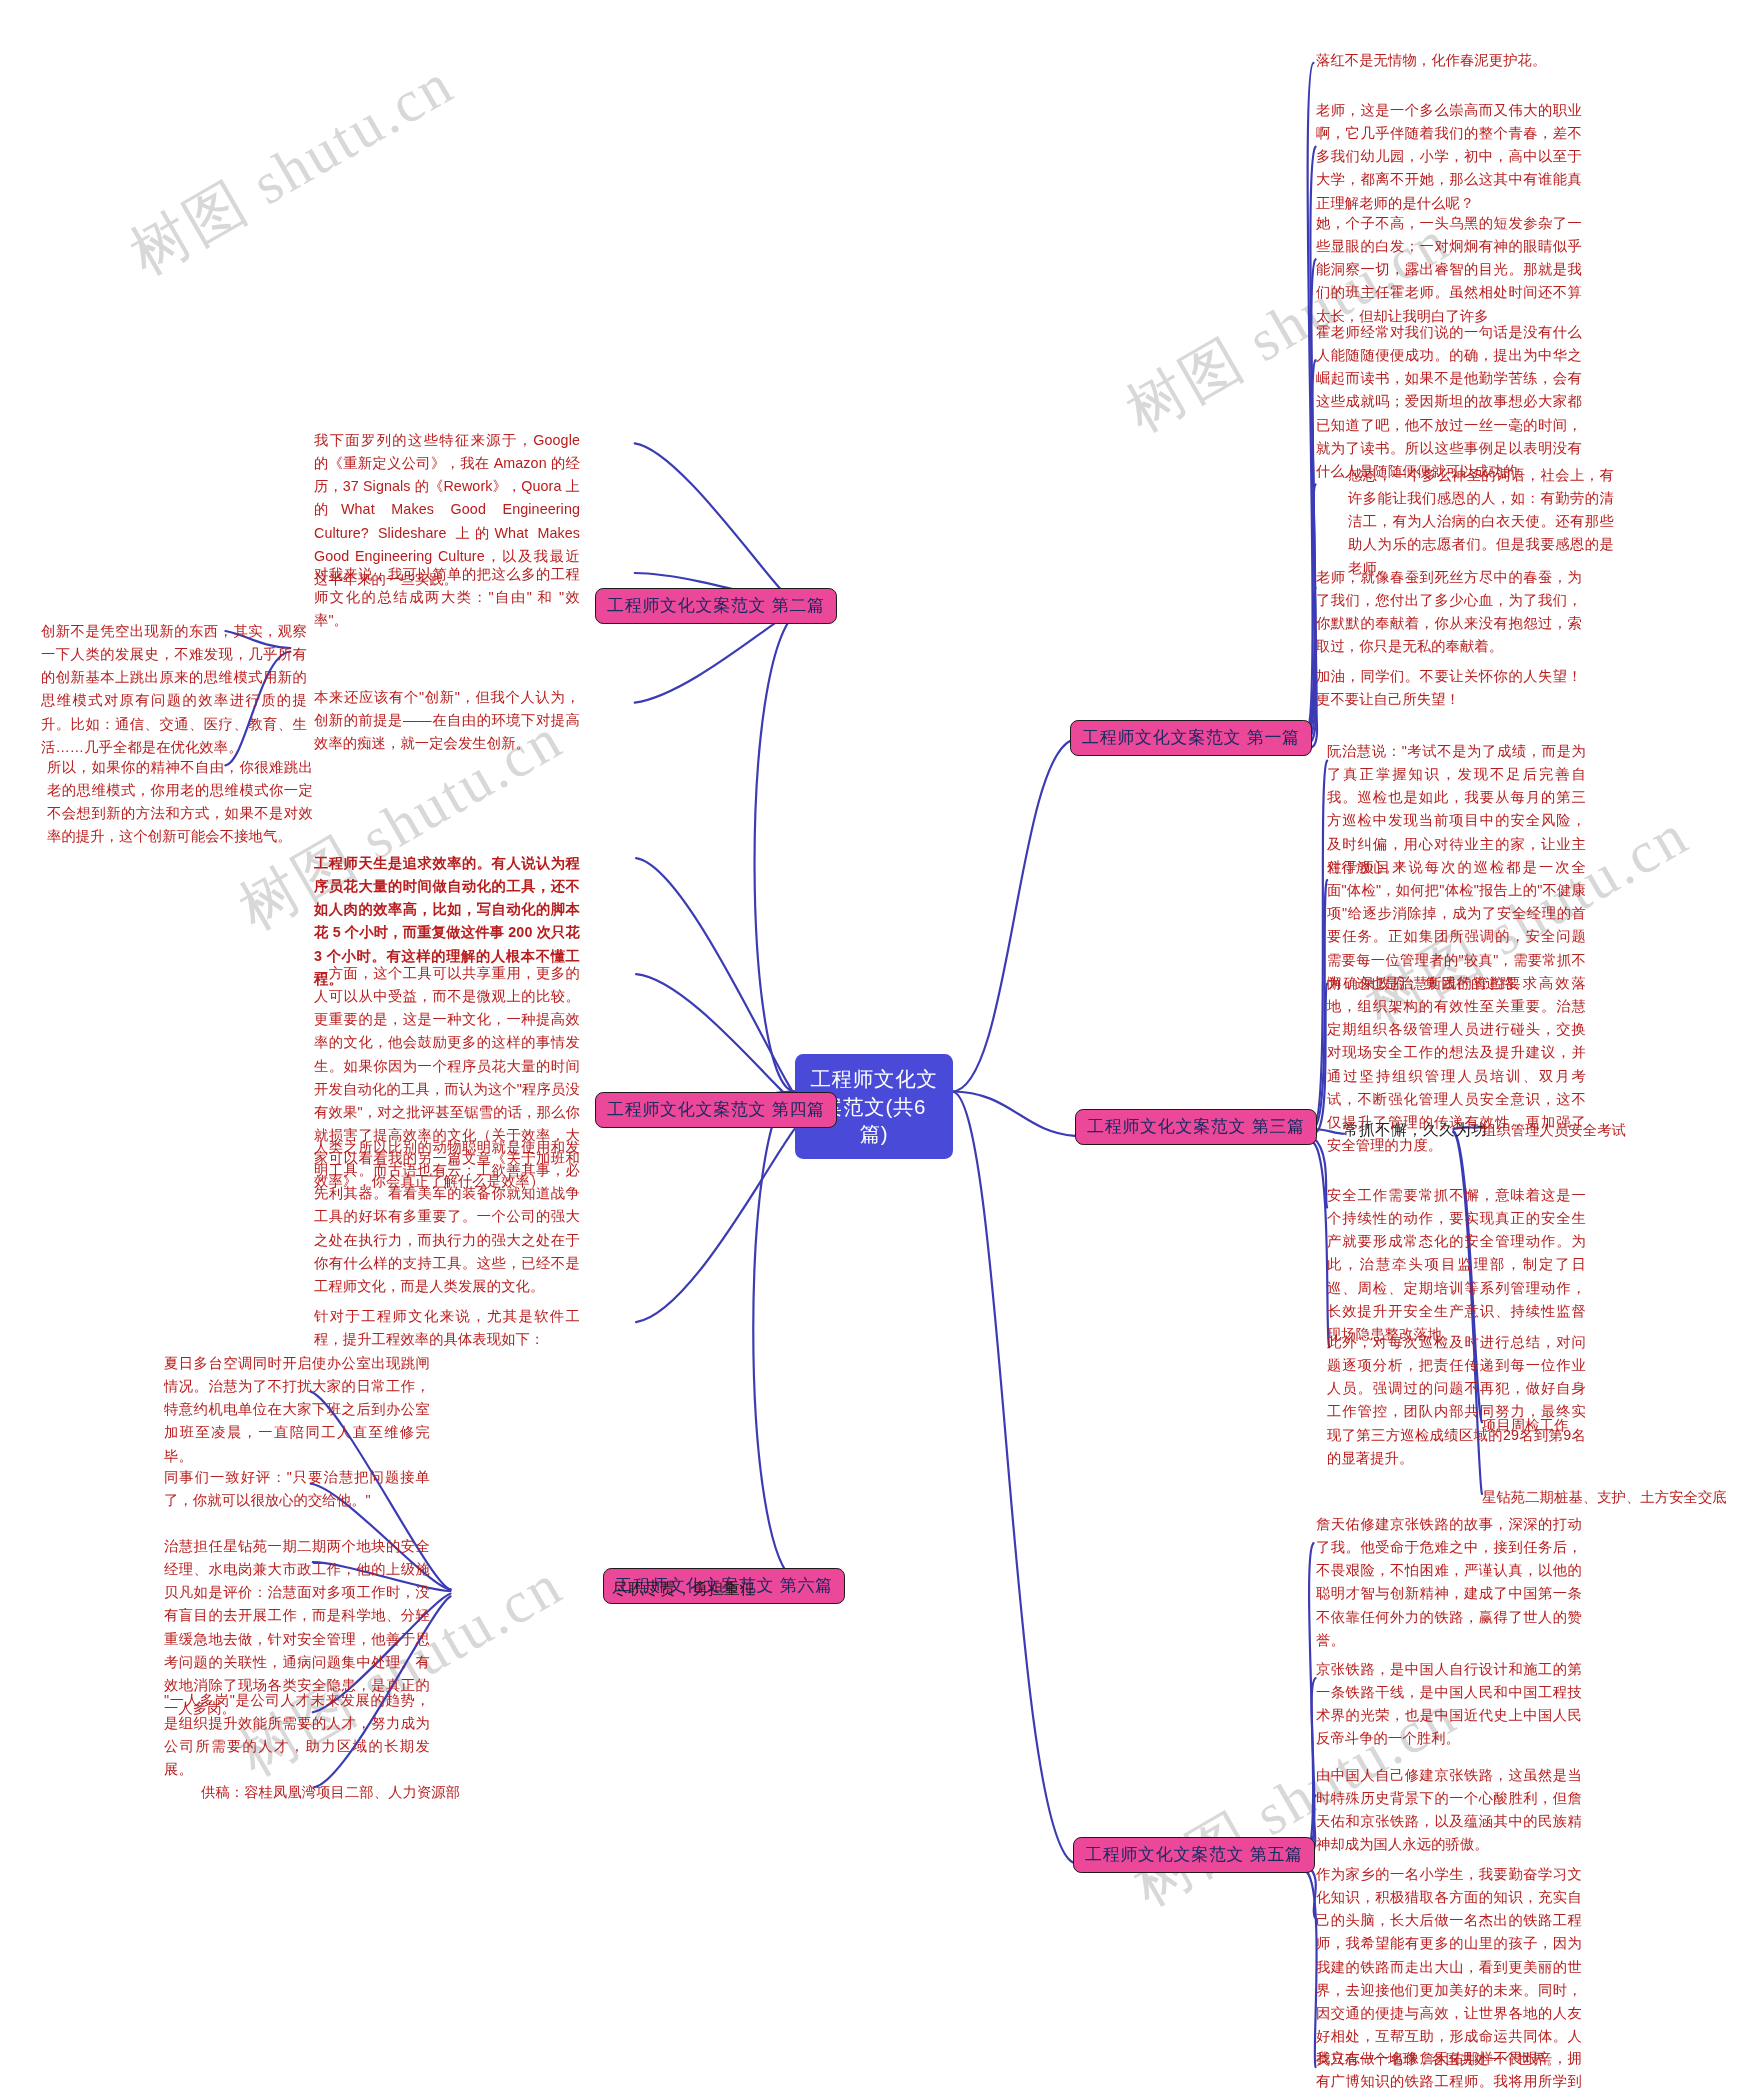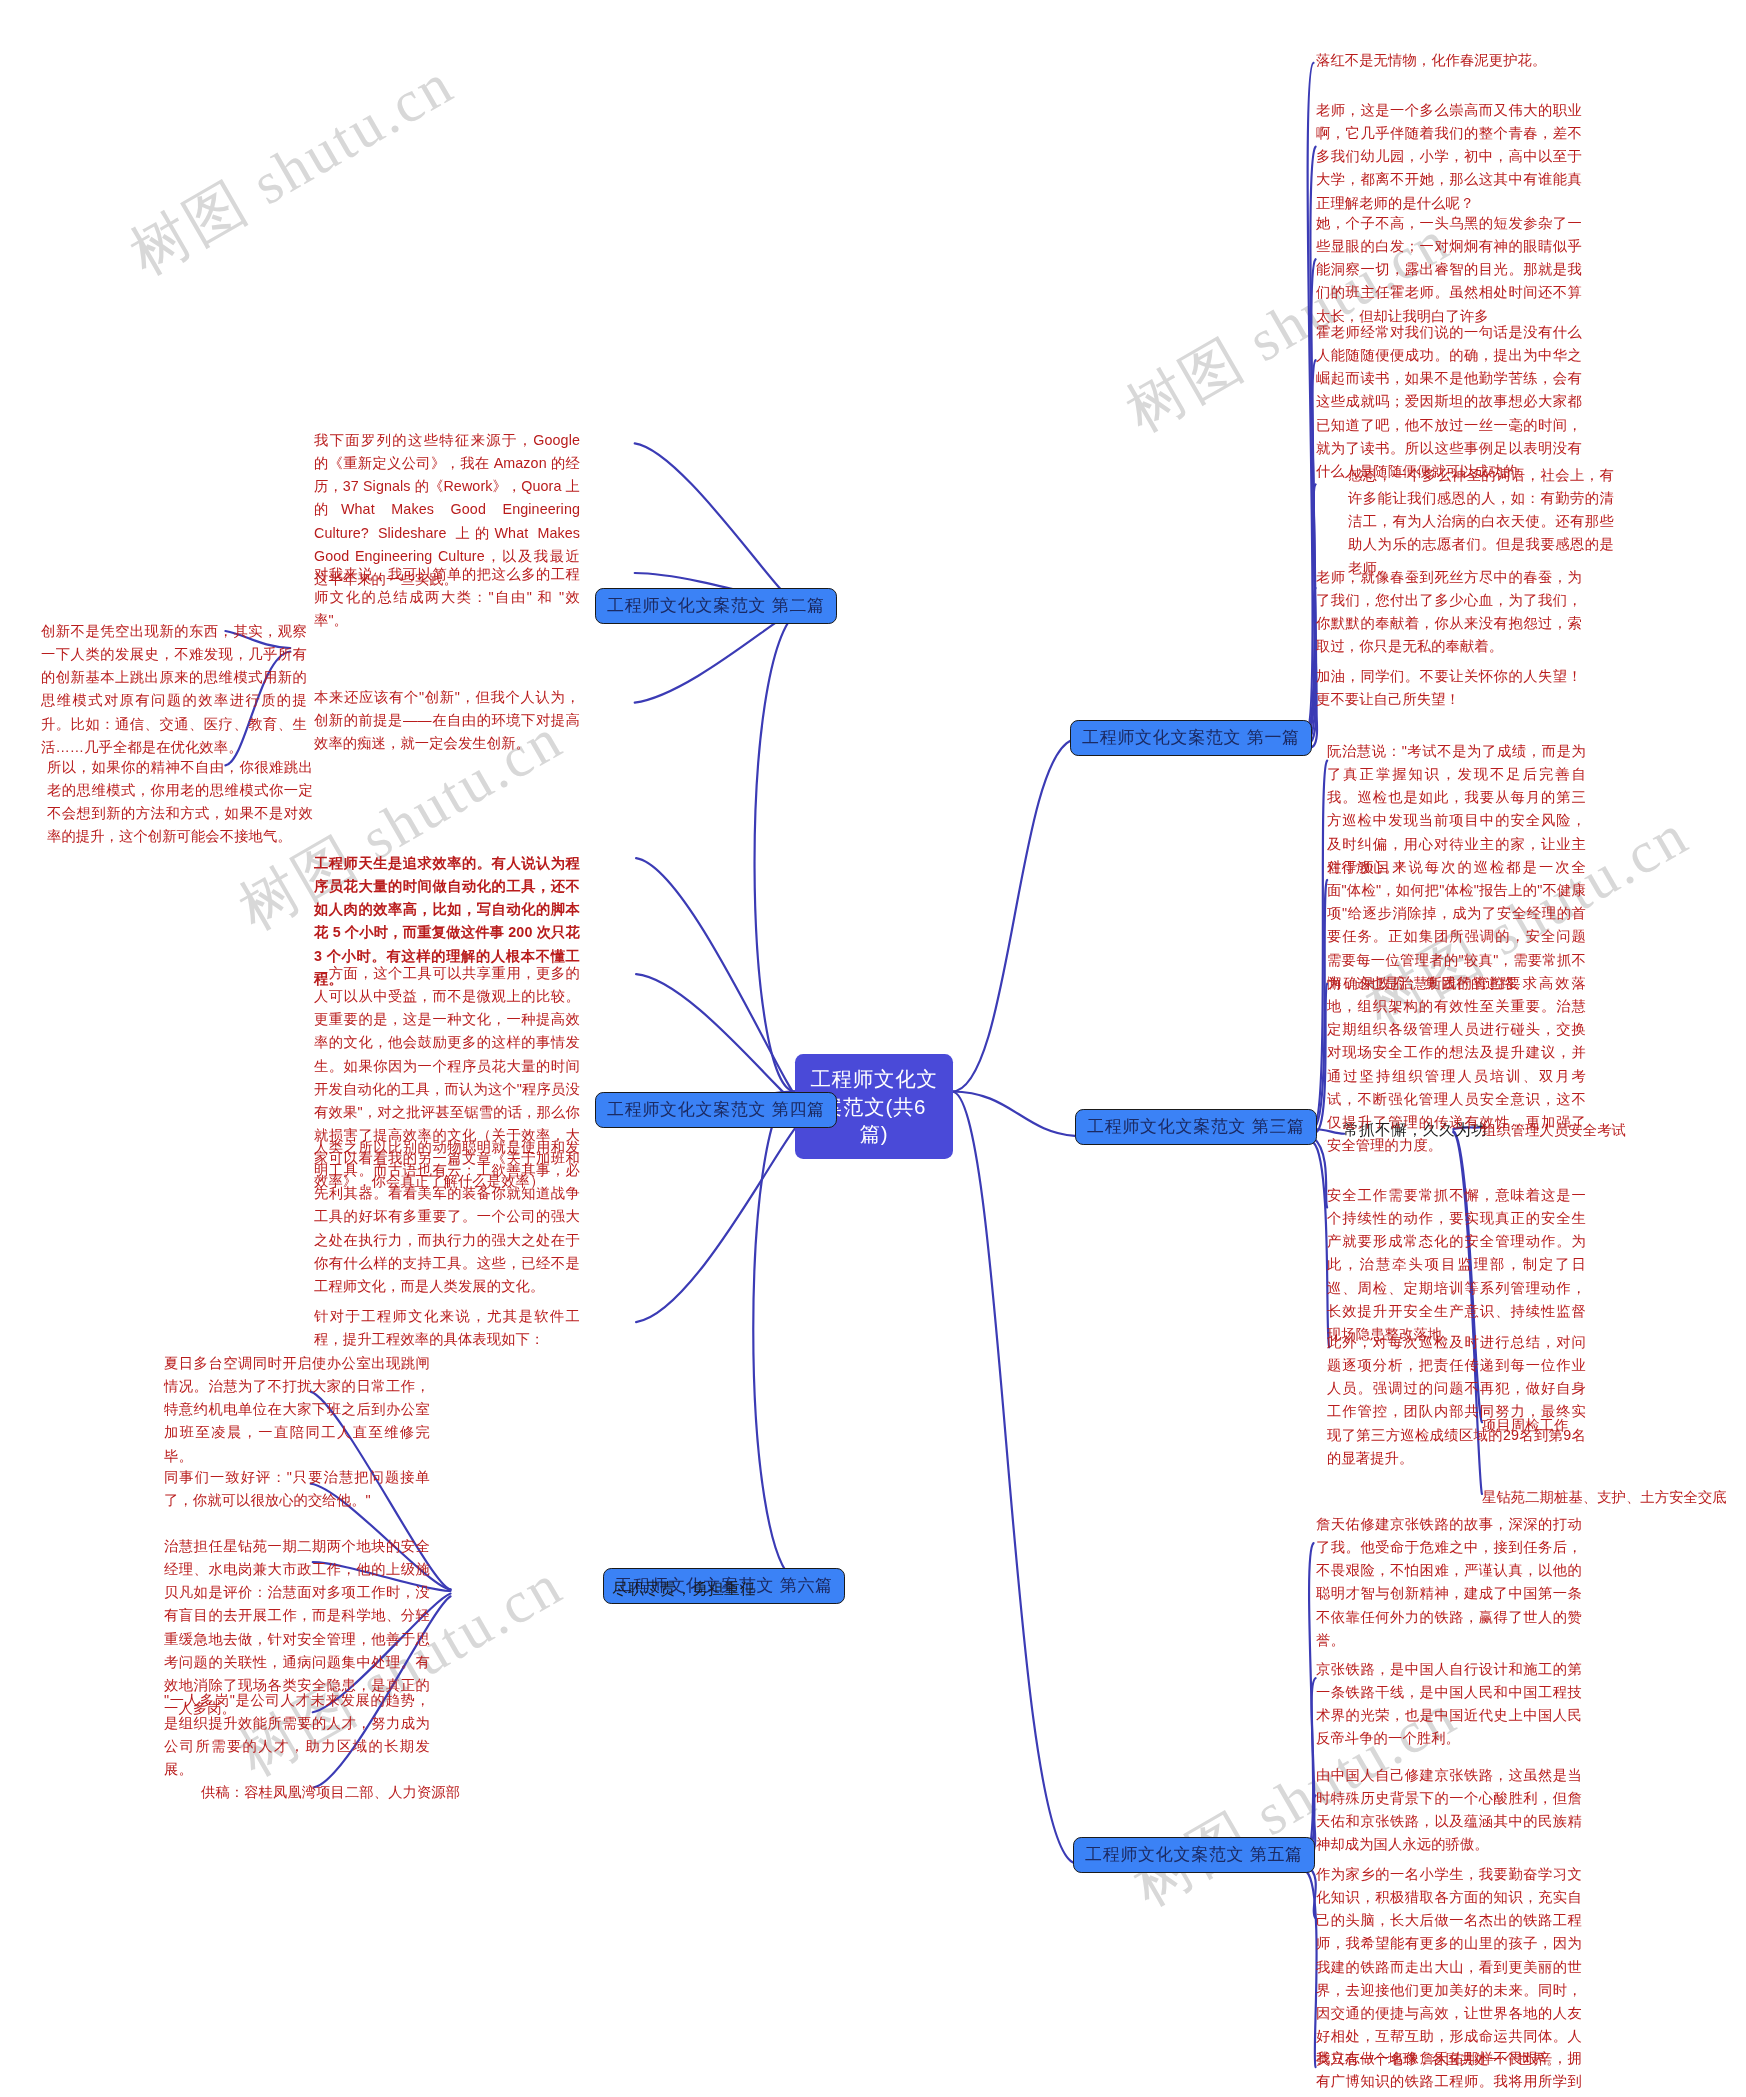--- a/index.html
+++ b/index.html
@@ -50,21 +50,21 @@
     color:#ffffff;
     border-radius:8.2px;
     text-align:center;
     font-size:20.5px;
     line-height:1.35;
     padding:11px 15px;
     box-sizing:border-box;
     letter-spacing:0.7px;
   }
   .branch{
-    background:#3b82f6;
+    background:#ec4899;
     color:#1b2a63;
     border:1.7px solid #1a1a1a;
     border-radius:8.2px;
     font-size:17px;
     line-height:1.2;
     padding:6.8px 11px;
     box-sizing:border-box;
     white-space:nowrap;
     letter-spacing:0.7px;
   }

